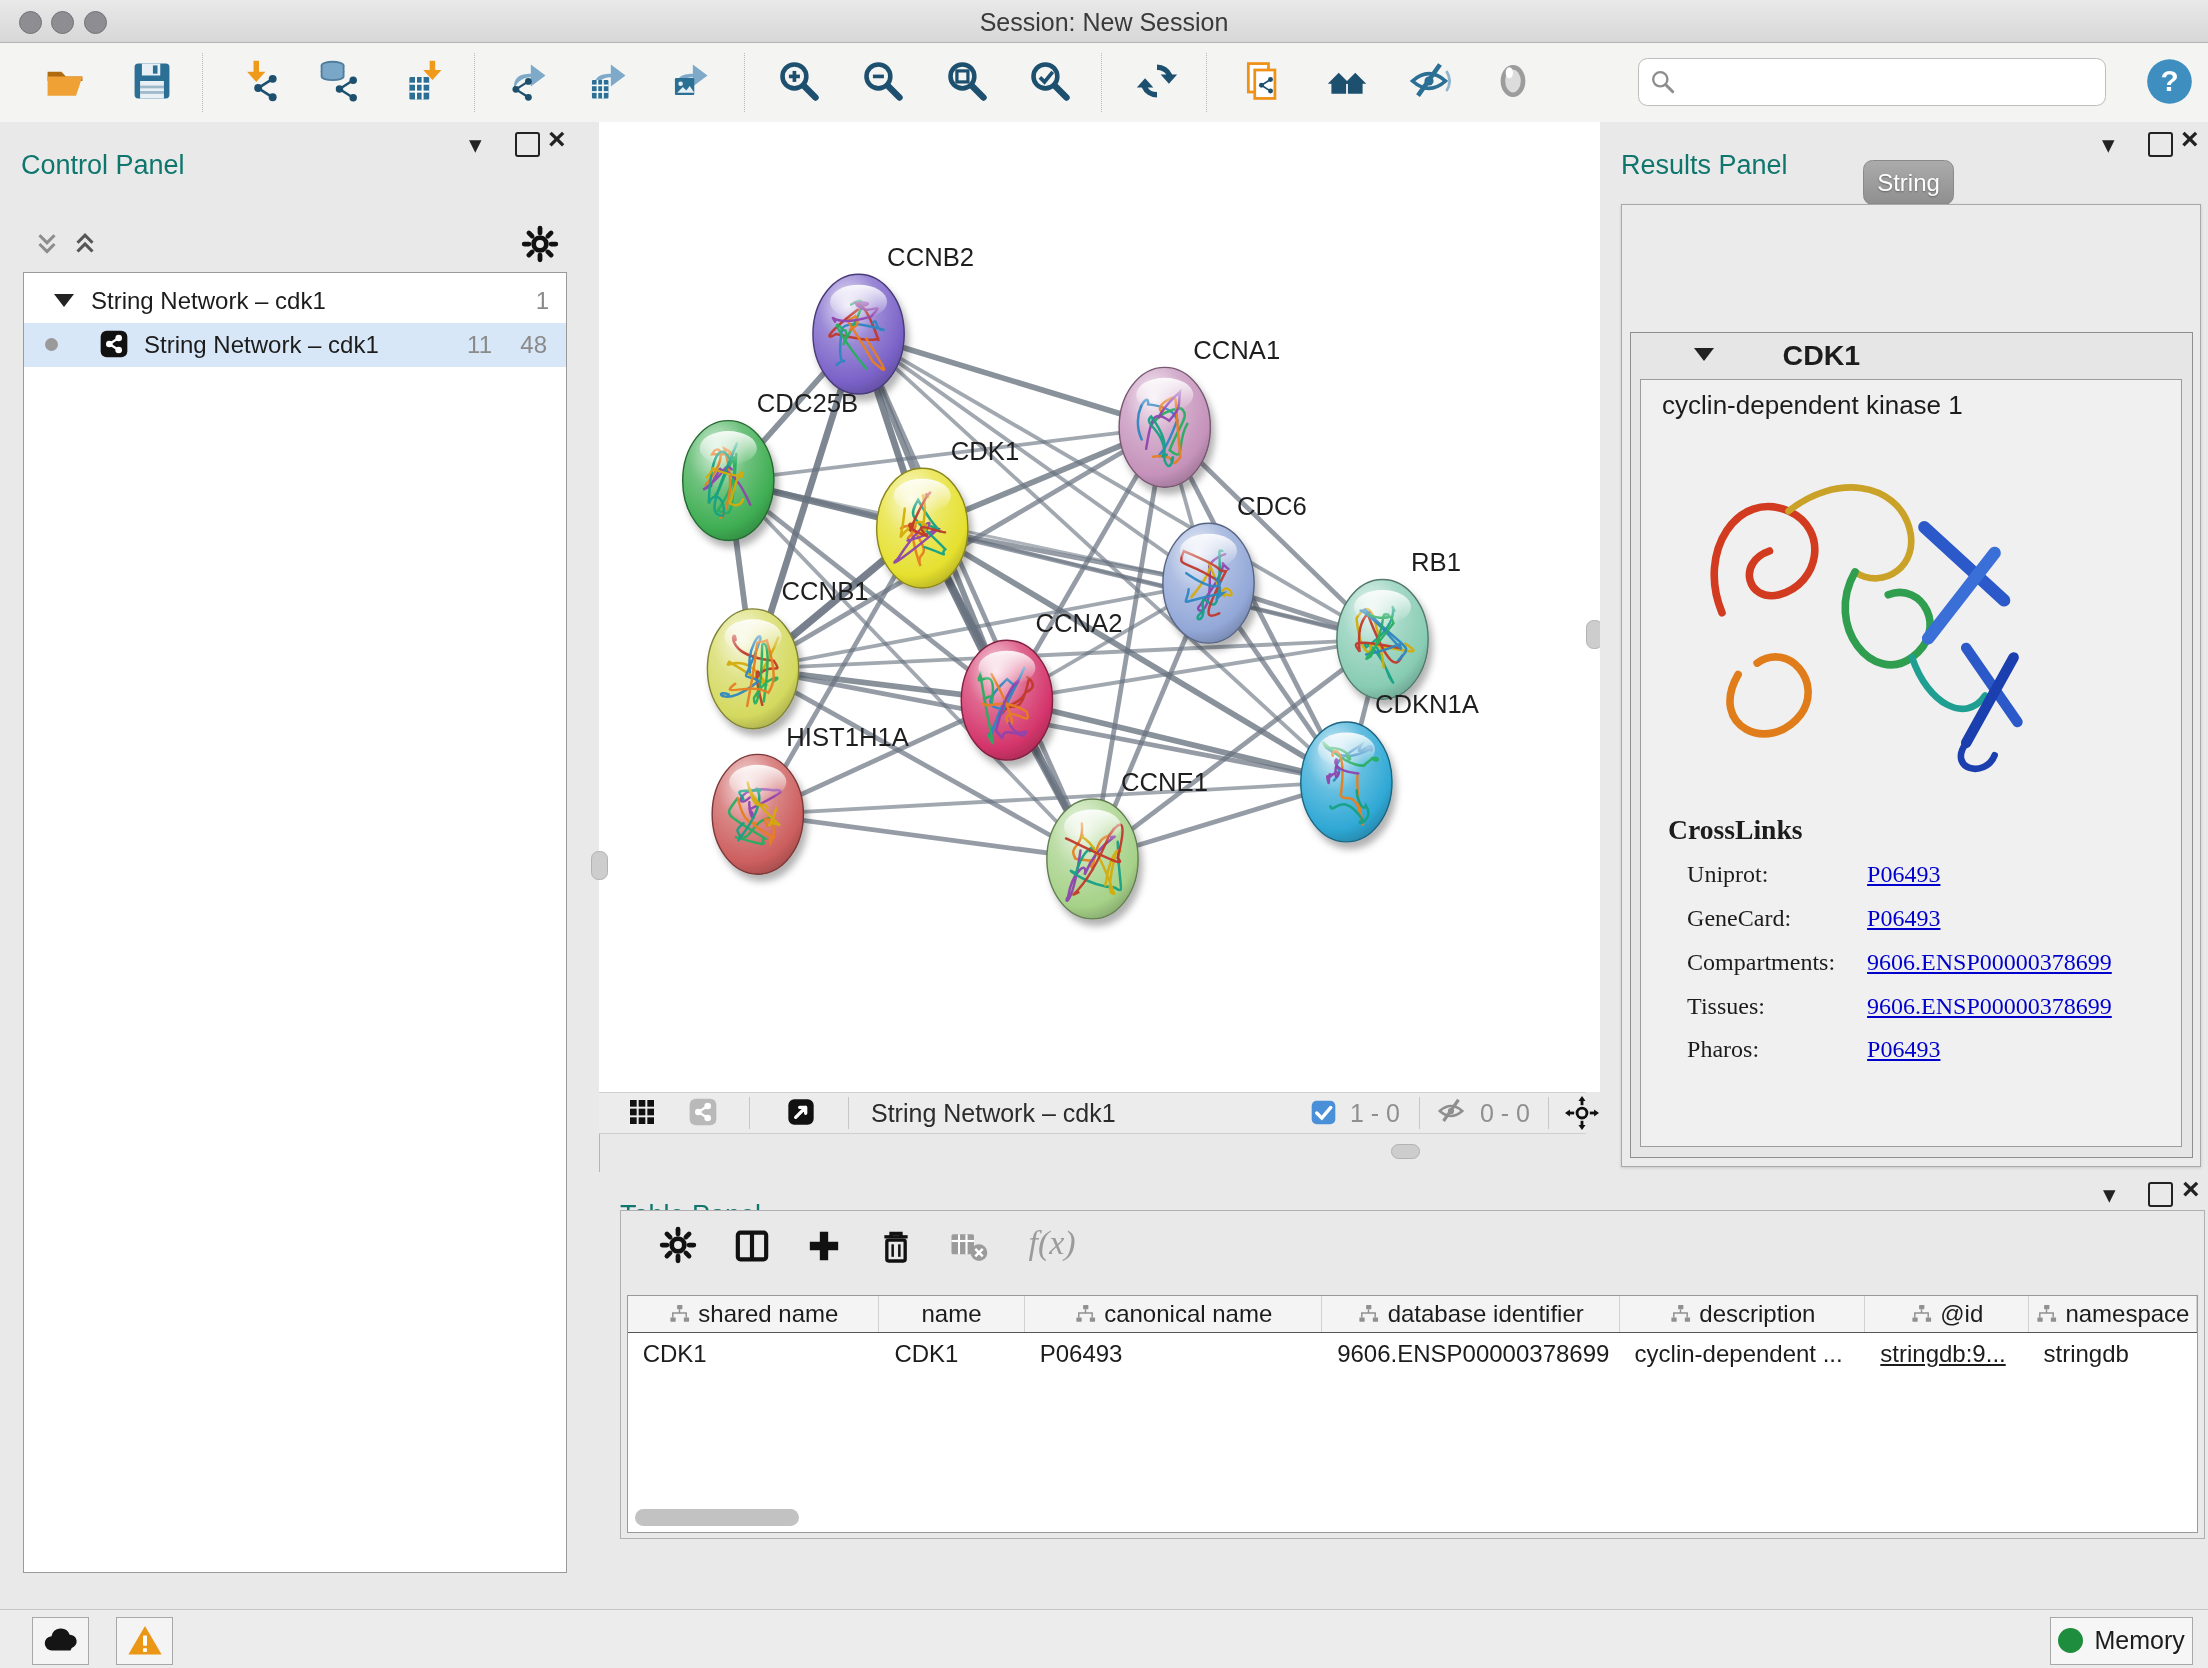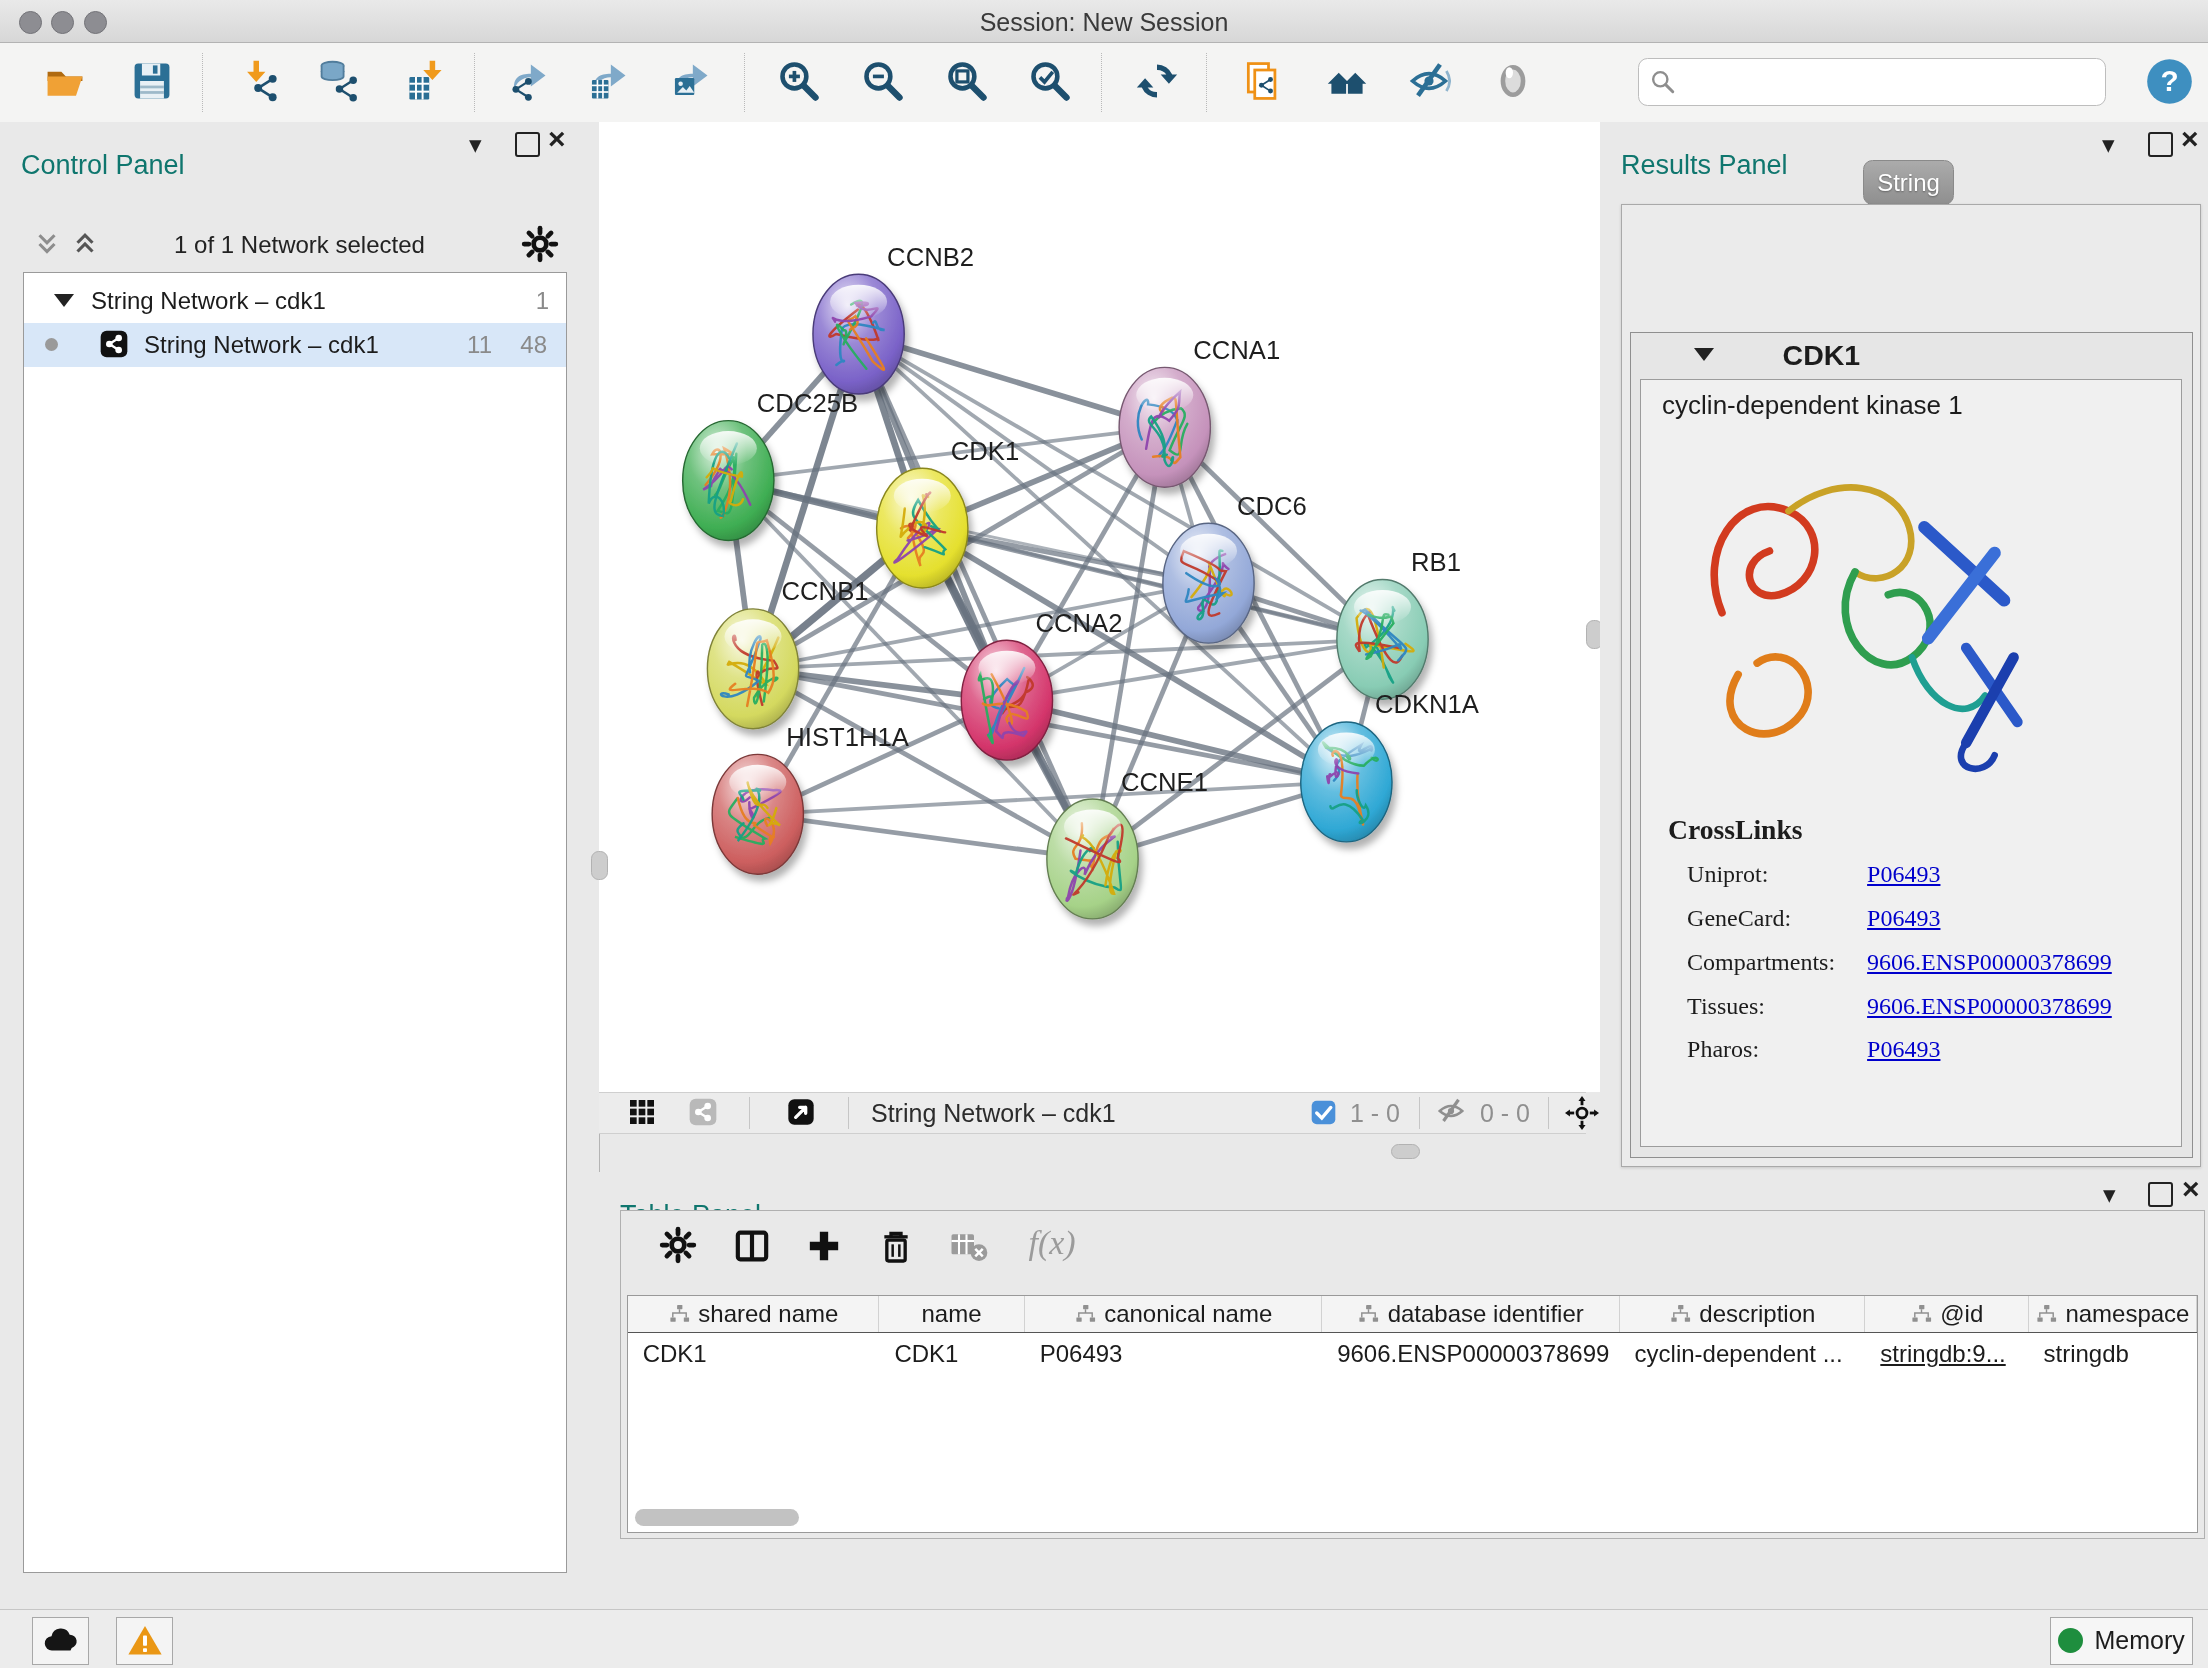--- a/index.html
+++ b/index.html
@@ -321,21 +321,20 @@
           </svg>
         </span>
       <span style="position:absolute;left:70px;top:7.6px" id="chev-up-slot">
           <svg viewBox="0 0 48 48" width="30" height="30">
             <g fill="none" stroke="#555" stroke-width="5">
               <path d="M12 22l12-12 12 12"></path>
               <path d="M12 36l12-12 12 12"></path>
             </g>
           </svg>
         </span>
-      <span class="stext">1 of 1 Network selected</span>
       <span style="position:absolute;left:521px;top:3.8px" id="gear-slot">
           <svg viewBox="0 0 48 48" width="38" height="38">
             <circle cx="24" cy="24" r="8" fill="none" stroke="#111" stroke-width="6"></circle>
             <g stroke="#111" stroke-width="6" stroke-linecap="round">
               <line x1="24" y1="4" x2="24" y2="10"></line>
               <line x1="24" y1="38" x2="24" y2="44"></line>
               <line x1="4" y1="24" x2="10" y2="24"></line>
               <line x1="38" y1="24" x2="44" y2="24"></line>
               <line x1="10" y1="10" x2="14" y2="14"></line>
               <line x1="34" y1="34" x2="38" y2="38"></line>

